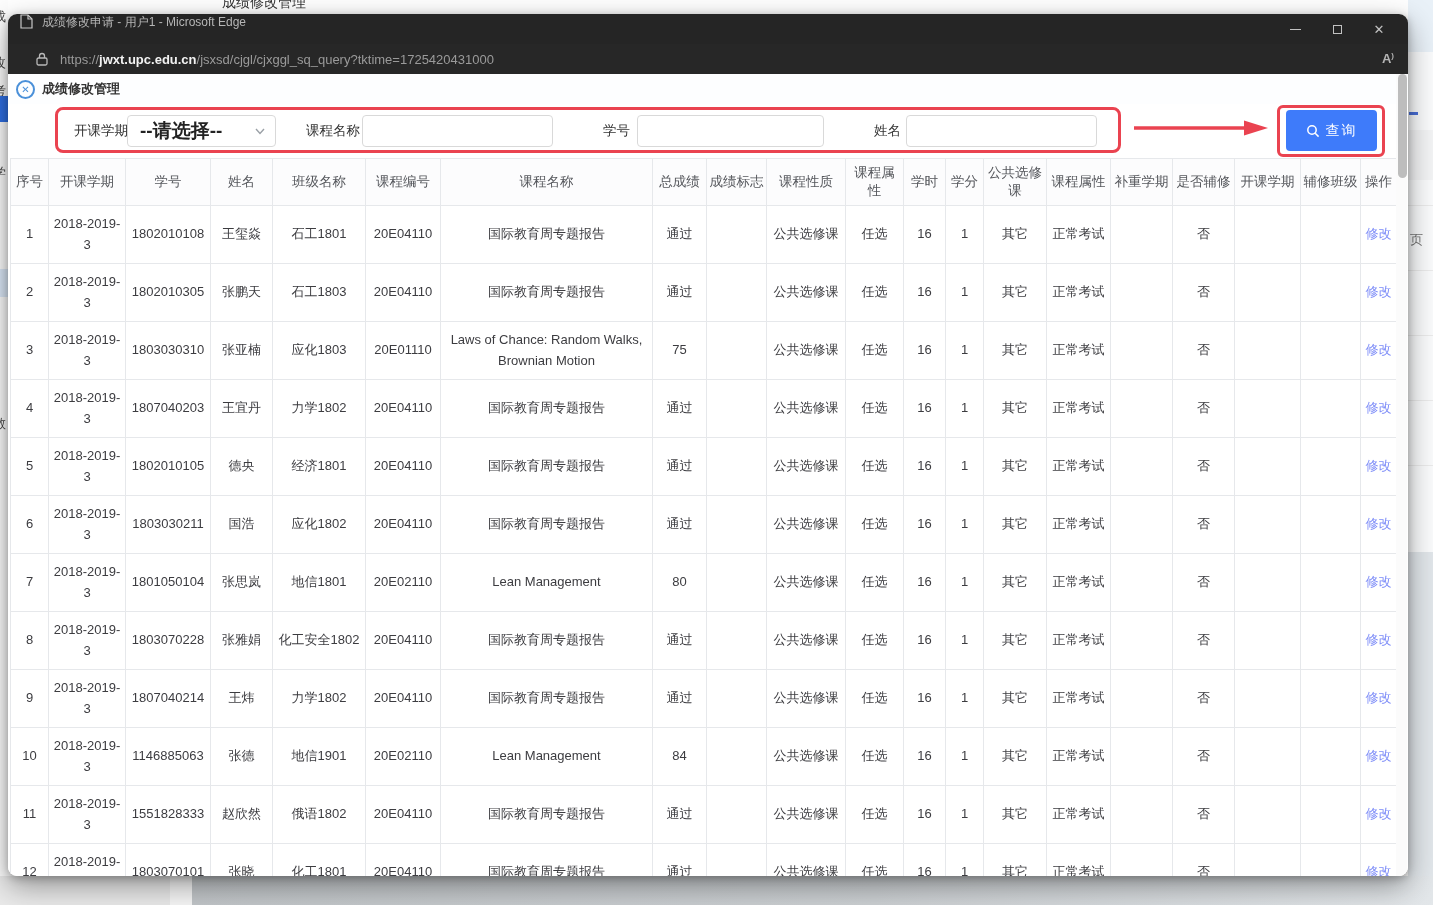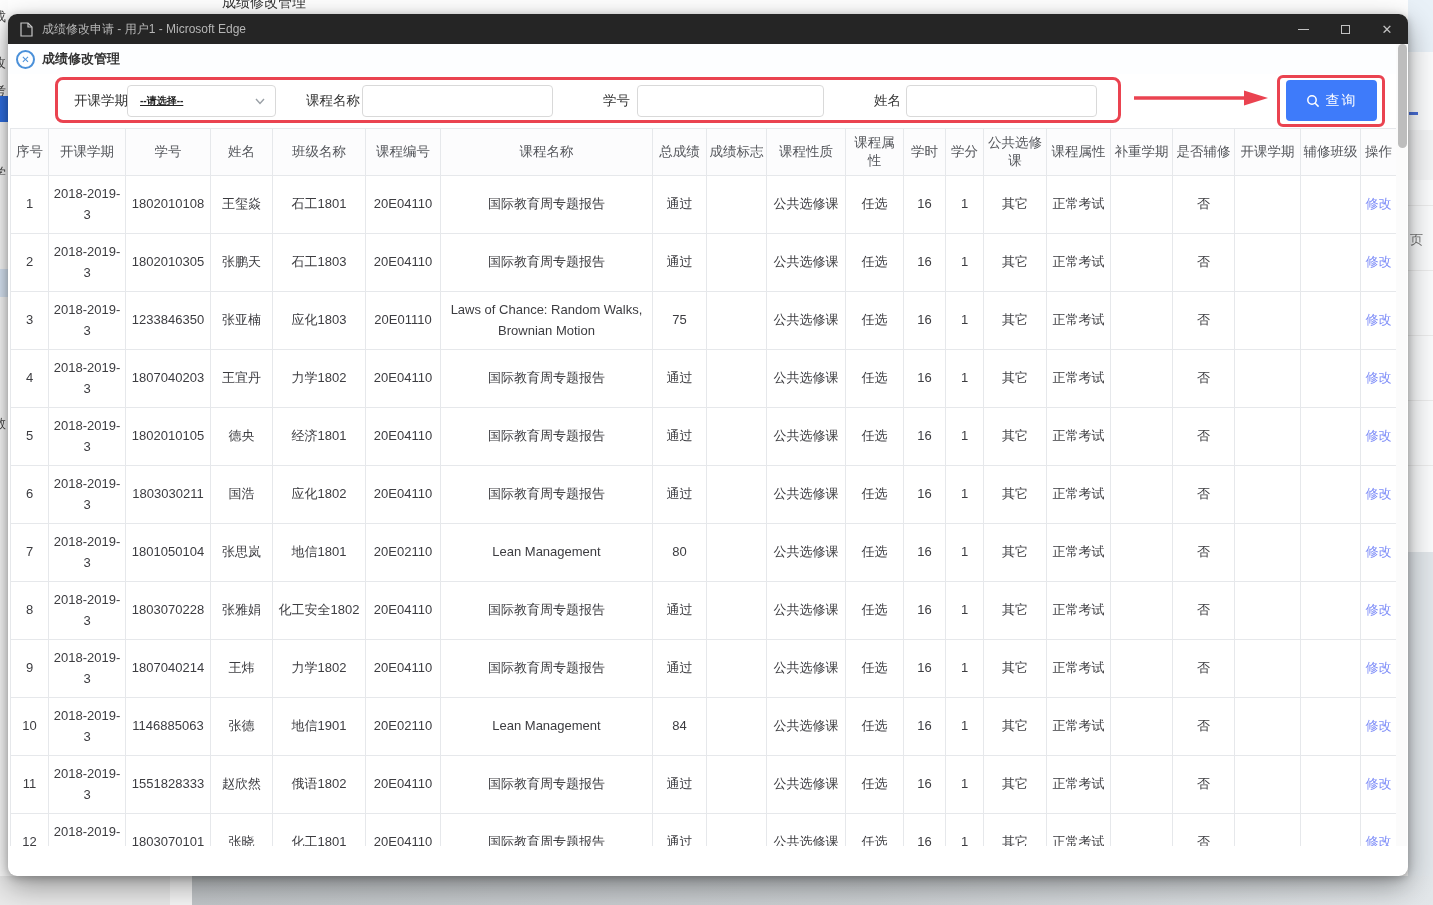--- a/index.html
+++ b/index.html
@@ -23,21 +23,21 @@
   .bg-left-sliver { position:absolute; left:0; top:0; width:8px; height:876px; background:#fdfdfd; overflow:hidden; }
   .frag { position:absolute; left:-7px; font-size:13px; color:#444; }
   .frag-blue { position:absolute; left:0; width:8px; height:26px; background:#2f6fe4; }
   .frag-lightblue { position:absolute; left:0; width:8px; height:28px; background:#dce9f8; }
 
   
   .popup { position:absolute; left:8px; top:14px; width:1400px; height:862px; z-index:10;
            border-radius:9px; overflow:hidden; background:#fff;
            box-shadow:0 10px 30px rgba(0,0,0,.38), 0 2px 8px rgba(0,0,0,.25); }
 
-  .titlebar { height:30px; background:#252525; display:flex; align-items:center; padding:0 0 0 12px; }
+  .titlebar { height:30px; background:#252525; display:flex; align-items:flex-start; padding:0 8px 0 12px; }
   .titlebar .doc-ic { width:13px; height:15px; margin-right:9px; flex:none; }
   .titlebar .t-text { font-size:12px; color:#b6b6b6; flex:1 1 auto; white-space:nowrap; overflow:hidden; }
   .win-btns { display:flex; align-items:center; height:100%; }
   .win-btn { width:42px; height:100%; display:flex; align-items:center; justify-content:center;
              color:#c2c2c2; font-size:13px; cursor:default; }
   .win-btn .sq { width:9px; height:9px; border:1px solid #c2c2c2; display:block; }
   .win-btn .mn { width:11px; height:1px; background:#c2c2c2; display:block; }
 
   .urlbar { height:30px; background:#272727; display:flex; align-items:center; padding:0 14px 0 28px; }
   .urlbar .lock-ic { width:12px; height:14px; margin-right:12px; flex:none; }
@@ -53,21 +53,21 @@
   .xcircle { width:19px; height:19px; border:2px solid #4a90d9; border-radius:50%; color:#4a90d9;
              display:flex; align-items:center; justify-content:center; font-size:10px; font-weight:bold; flex:none; }
   .tab-label { margin-left:7px; font-size:13px; font-weight:bold; color:#333; }
 
   
   .f-label { position:absolute; top:41px; height:32px; line-height:32px; font-size:13.5px; color:#333; text-align:right; }
   .f-input { position:absolute; top:41px; height:32px; border:1px solid #d9d9d9; border-radius:4px; background:#fff;
              font-size:13px; padding:0 8px; outline:none; }
   .f-select { position:absolute; top:41px; height:32px; border:1px solid #d9d9d9; border-radius:4px; background:#fff;
               display:flex; align-items:center; padding:0 10px 0 12px; cursor:pointer; }
-  .f-select .sel-text { flex:1; font-size:10px; font-weight:bold; color:#222;text-decoration:underline; }
+  .f-select .sel-text { flex:1; font-size:19px; font-weight:bold; color:#222; }
   .chev { width:10px; height:10px; flex:none; }
 
   .query-btn { position:absolute; left:1278px; top:36px; width:91px; height:41px; background:#3e7bfa; border:none;
                border-radius:4px; color:#fff; font-size:14px; letter-spacing:2px; cursor:pointer;
                display:flex; align-items:center; justify-content:center; gap:6px; }
 
   
   .anno-box1 { position:absolute; left:47px; top:33px; width:1066px; height:46px;
                border:3px solid #ea4350; border-radius:8px; z-index:30; pointer-events:none; }
   .anno-box2 { position:absolute; left:1269px; top:31px; width:108px; height:52px;
@@ -128,20 +128,28 @@
       <div class="win-btn">
           <span class="mn"></span>
         </div>
       <div class="win-btn">
           <span class="sq"></span>
         </div>
       <div class="win-btn">✕</div>
     </div>
   </div>
 
+  <div class="urlbar">
+    <svg class="lock-ic" viewBox="0 0 12 14">
+      <rect x="1" y="6" width="10" height="7" rx="1.5" fill="none" stroke="#b9b9b9" stroke-width="1.3"></rect>
+      <path d="M3.5 6 v-2 a2.5 2.5 0 0 1 5 0 v2" fill="none" stroke="#b9b9b9" stroke-width="1.3"></path>
+    </svg>
+    <div class="url-text"><span>https://</span><b>jwxt.upc.edu.cn</b><span>/jsxsd/cjgl/cjxggl_sq_query?tktime=1725420431000</span></div>
+    <div class="aloud">A<sup>)</sup></div>
+  </div>
 
   <div class="content">
 
     <div class="tabrow">
       <div class="xcircle">✕</div>
       <div class="tab-label">成绩修改管理</div>
     </div>
 
     <div class="f-label" style="left:40px; width:80px">开课学期</div>
     <div class="f-select" style="left:119px; width:149px">
@@ -261,21 +269,21 @@
               <td>正常考试</td>
               <td></td>
               <td>否</td>
               <td></td>
               <td></td>
               <td><span class="modify">修改</span></td>
             </tr>
             <tr>
               <td>3</td>
               <td>2018-2019-3</td>
-              <td>1233846350</td>
+              <td>1803030310</td>
               <td>张亚楠</td>
               <td>应化1803</td>
               <td>20E01110</td>
               <td>Laws of Chance: Random Walks, Brownian Motion</td>
               <td>75</td>
               <td></td>
               <td>公共选修课</td>
               <td>任选</td>
               <td>16</td>
               <td>1</td>

